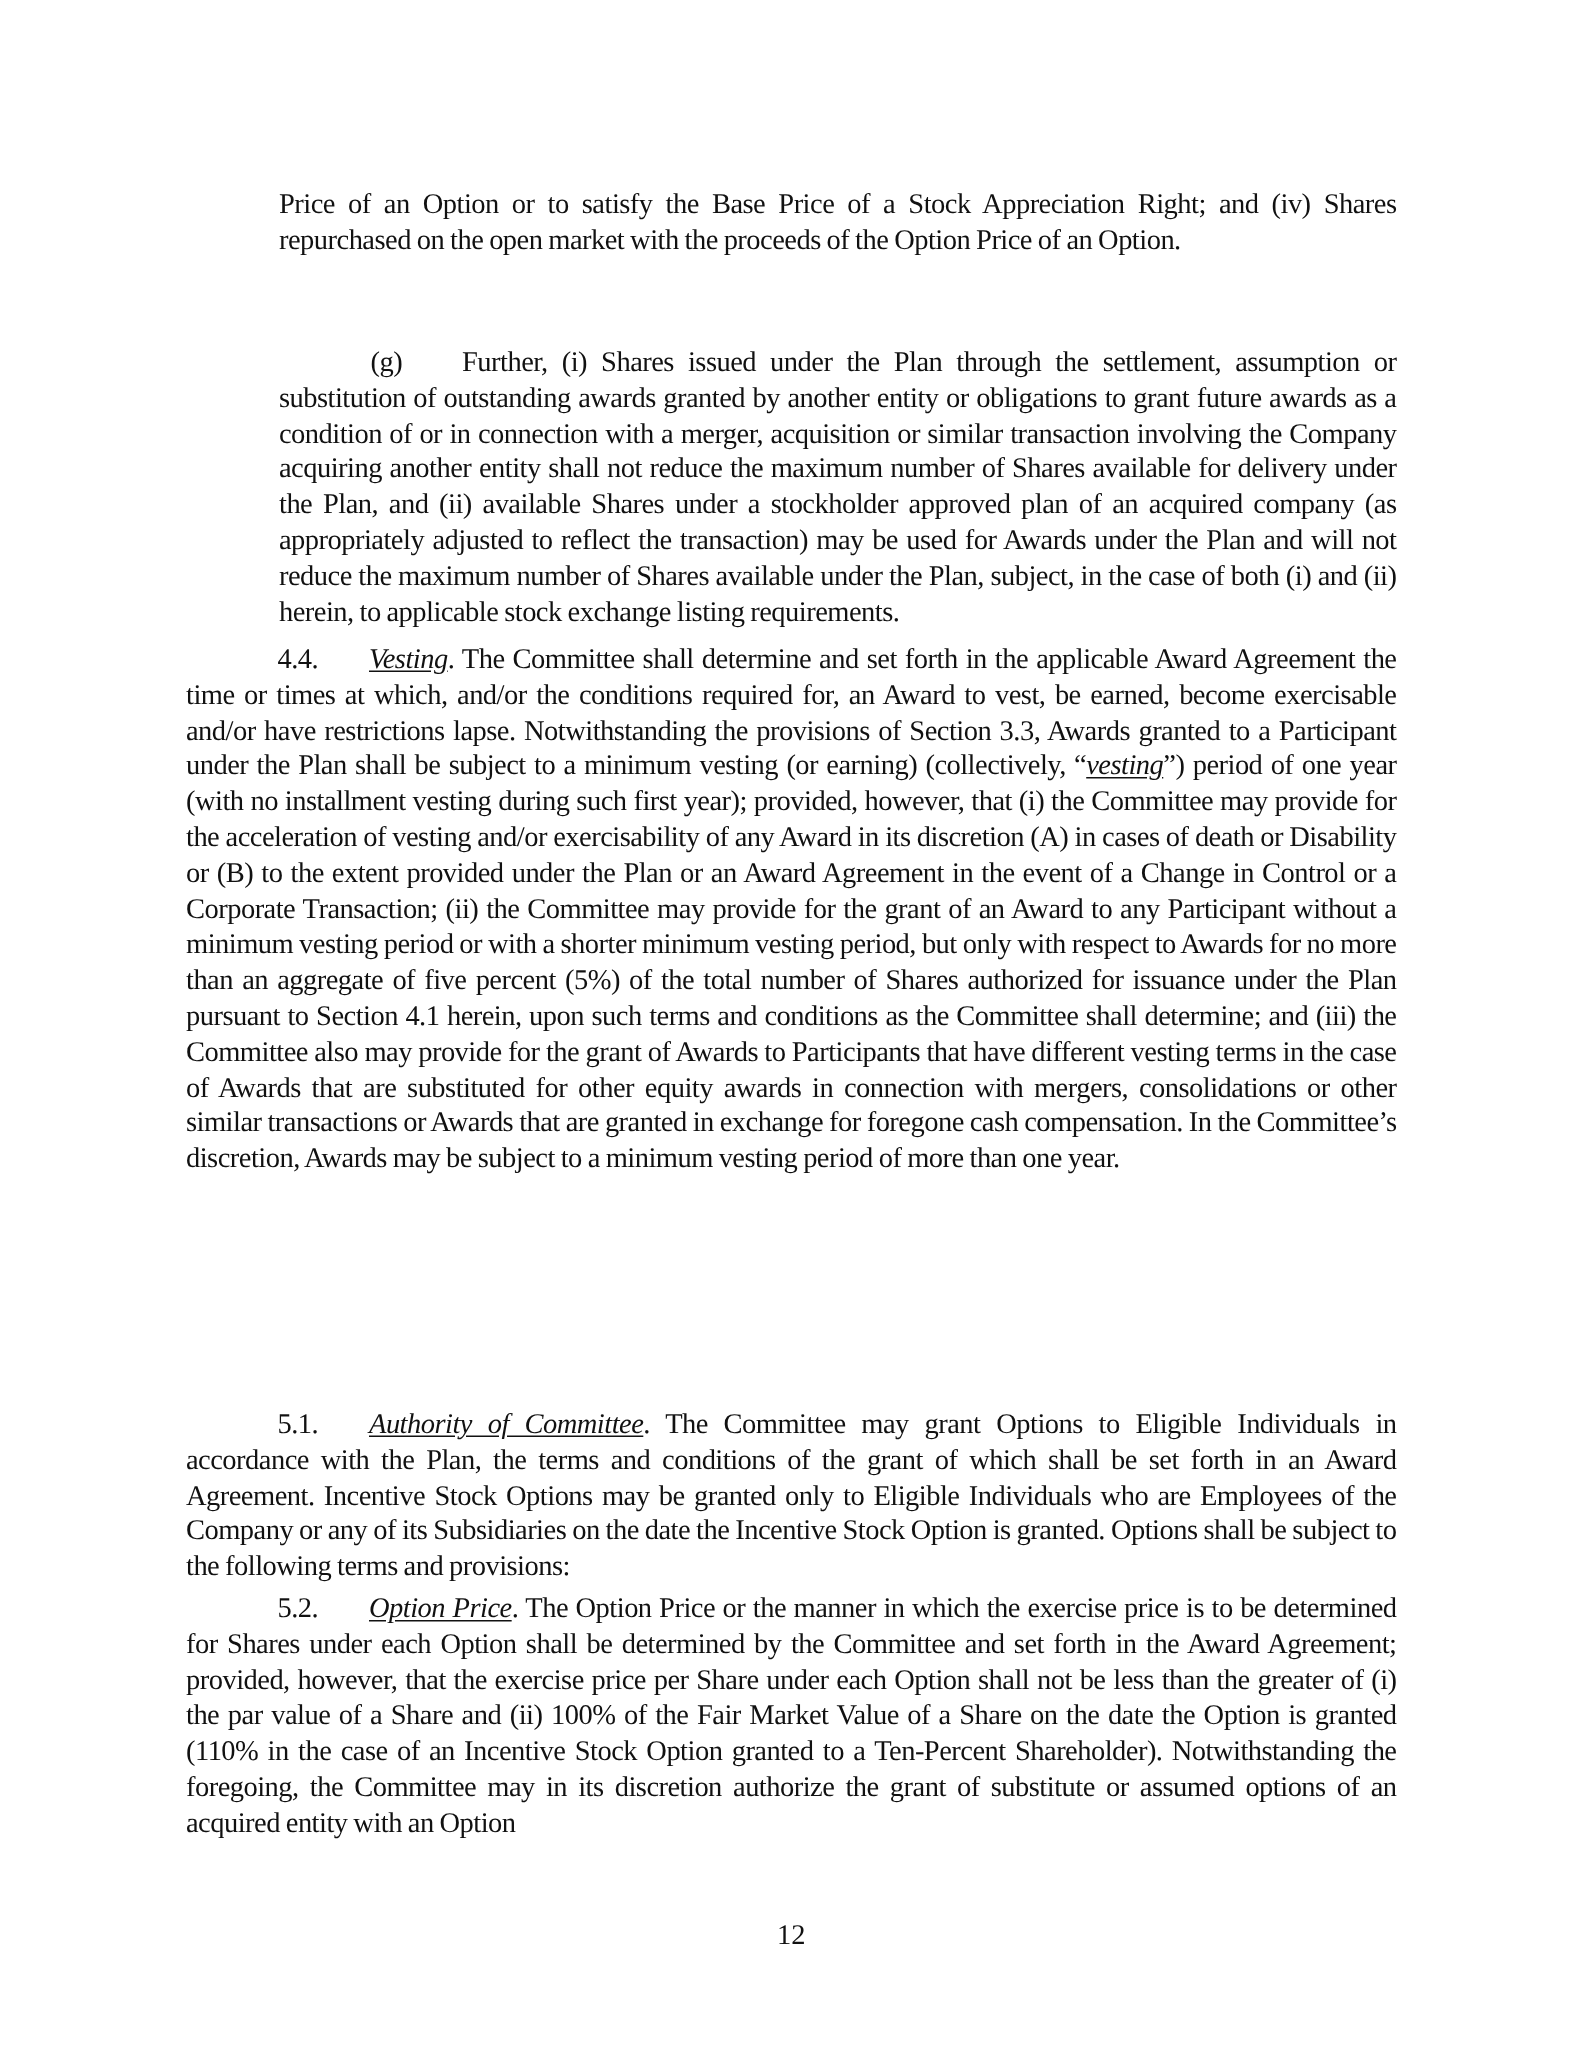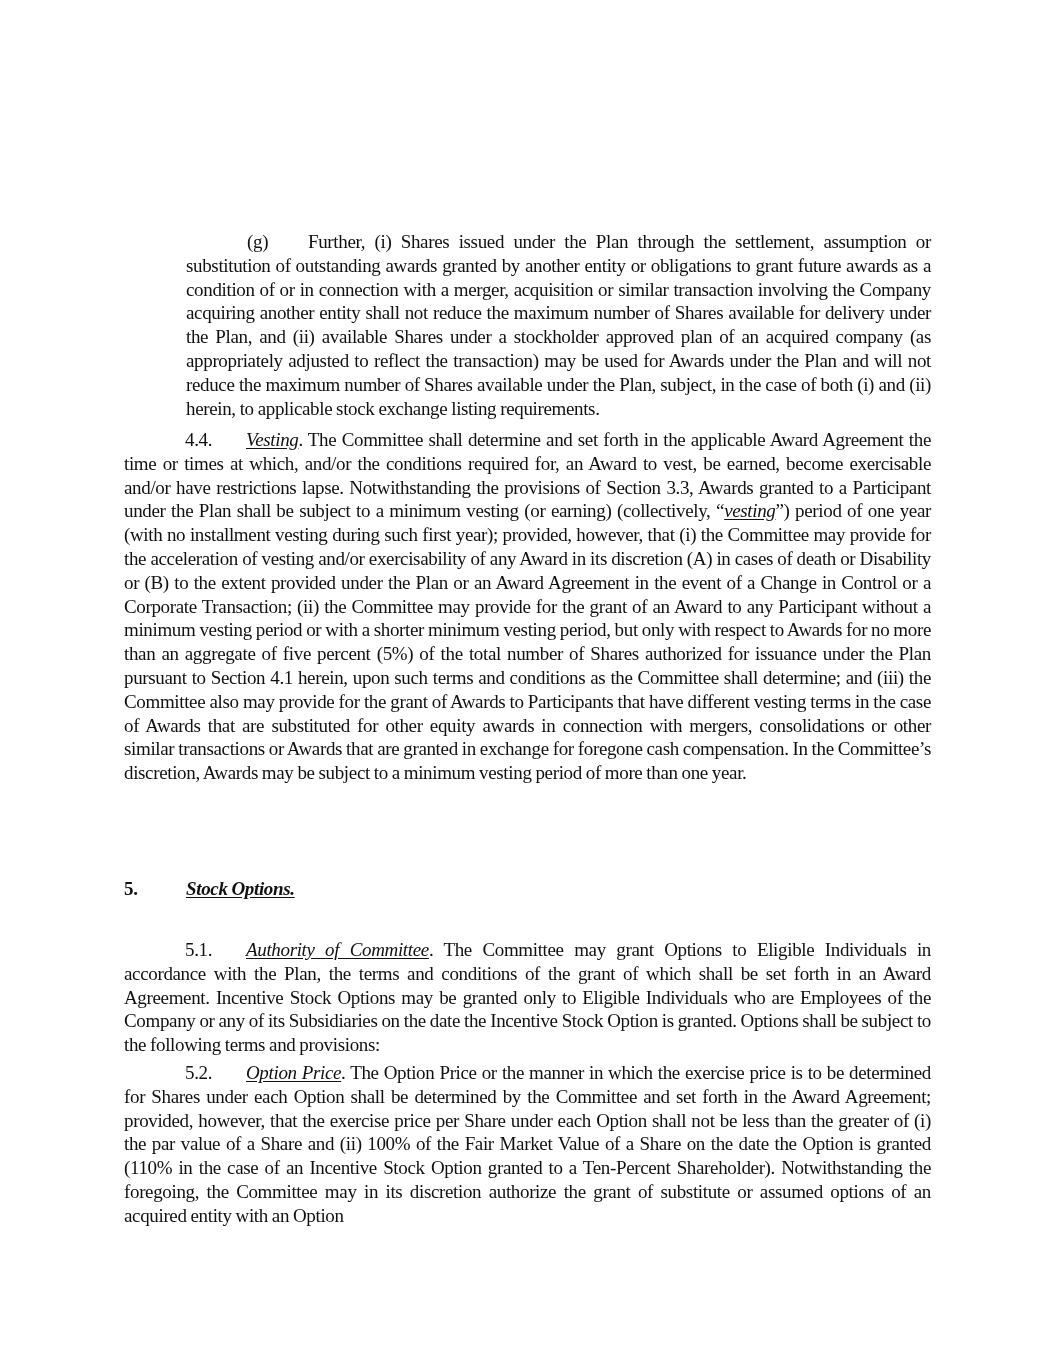--- a/index.html
+++ b/index.html
@@ -64,35 +64,36 @@
       top: 1280px;
       text-align: center;
       font-size: 19px;
     }
   </style>
 </head>
 <body>
 
 <div class="page">
 
+  <div class="text-block" id="blk-cont">
+    <p>Price of an Option or to satisfy the Base Price of a Stock Appreciation Right; and (iv) Shares repurchased on the open market with the proceeds of the Option Price of an Option.</p>
+  </div>
 
   <div class="text-block" id="blk-g">
     <p class="indent-para"><span class="num">(g)</span><span>Further, (i) Shares issued under the Plan through the settlement, assumption or substitution of outstanding awards granted by another entity or obligations to grant future awards as a condition of or in connection with a merger, acquisition or similar transaction involving the Company acquiring another entity shall not reduce the maximum number of Shares available for delivery under the Plan, and (ii) available Shares under a stockholder approved plan of an acquired company (as appropriately adjusted to reflect the transaction) may be used for Awards under the Plan and will not reduce the maximum number of Shares available under the Plan, subject, in the case of both (i) and (ii) herein, to applicable stock exchange listing requirements.</span></p>
   </div>
 
   <div class="text-block" id="blk-44">
     <p class="indent-para"><span class="num">4.4.</span><span class="u">Vesting</span><span>. The Committee shall determine and set forth in the applicable Award Agreement the time or times at which, and/or the conditions required for, an Award to vest, be earned, become exercisable and/or have restrictions lapse. Notwithstanding the provisions of Section 3.3, Awards granted to a Participant under the Plan shall be subject to a minimum vesting (or earning) (collectively, “</span><span class="u">vesting</span><span>”) period of one year (with no installment vesting during such first year); provided, however, that (i) the Committee may provide for the acceleration of vesting and/or exercisability of any Award in its discretion (A) in cases of death or Disability or (B) to the extent provided under the Plan or an Award Agreement in the event of a Change in Control or a Corporate Transaction; (ii) the Committee may provide for the grant of an Award to any Participant without a minimum vesting period or with a shorter minimum vesting period, but only with respect to Awards for no more than an aggregate of five percent (5%) of the total number of Shares authorized for issuance under the Plan pursuant to Section 4.1 herein, upon such terms and conditions as the Committee shall determine; and (iii) the Committee also may provide for the grant of Awards to Participants that have different vesting terms in the case of Awards that are substituted for other equity awards in connection with mergers, consolidations or other similar transactions or Awards that are granted in exchange for foregone cash compensation.  In the Committee’s discretion, Awards may be subject to a minimum vesting period of more than one year.</span></p>
   </div>
 
-  <div class="text-block" id="blk-5">
-    <p><span class="heading-num">5.</span><span class="u">Stock Options.</span></p>
-  </div>
 
   <div class="text-block" id="blk-51">
     <p class="indent-para"><span class="num">5.1.</span><span class="u">Authority of Committee</span><span>.  The Committee may grant Options to Eligible Individuals in accordance with the Plan, the terms and conditions of the grant of which shall be set forth in an Award Agreement.  Incentive Stock Options may be granted only to Eligible Individuals who are Employees of the Company or any of its Subsidiaries on the date the Incentive Stock Option is granted.  Options shall be subject to the following terms and provisions:</span></p>
   </div>
 
   <div class="text-block" id="blk-52">
     <p class="indent-para"><span class="num">5.2.</span><span class="u">Option Price</span><span>.  The Option Price or the manner in which the exercise price is to be determined for Shares under each Option shall be determined by the Committee and set forth in the Award Agreement; provided, however, that the exercise price per Share under each Option shall not be less than the greater of (i) the par value of a Share and (ii) 100% of the Fair Market Value of a Share on the date the Option is granted (110% in the case of an Incentive Stock Option granted to a Ten-Percent Shareholder).  Notwithstanding the foregoing, the Committee may in its discretion authorize the grant of substitute or assumed options of an acquired entity with an Option</span></p>
   </div>
 
+  <div class="page-number">12</div>
 
 </div>
 
 </body></html>

